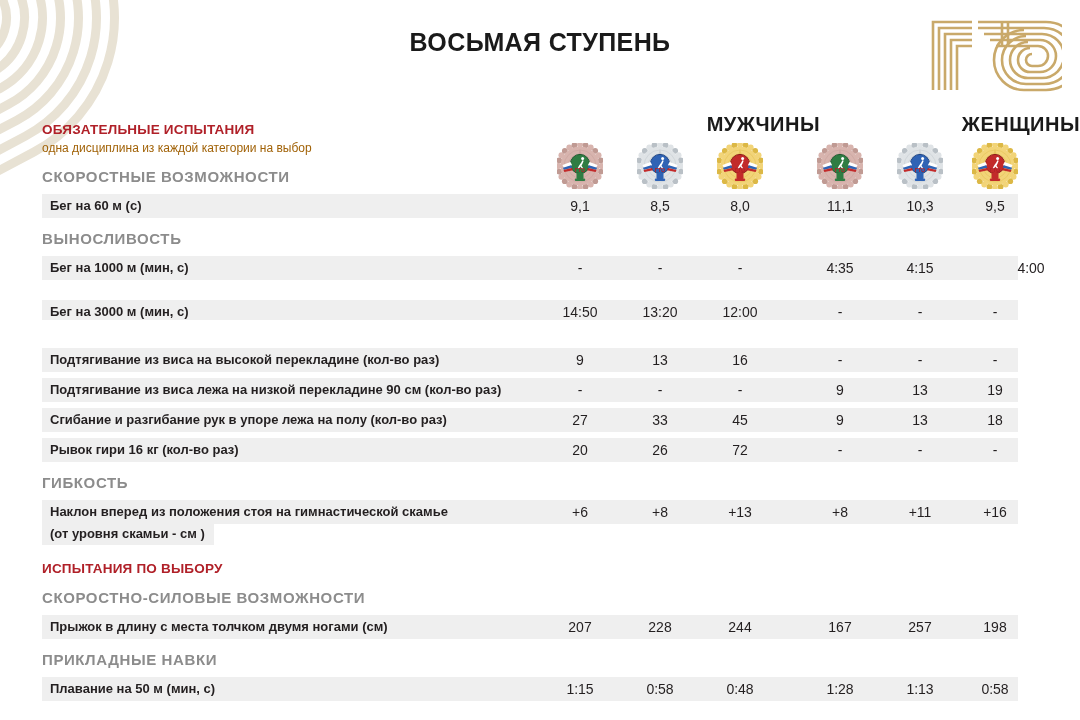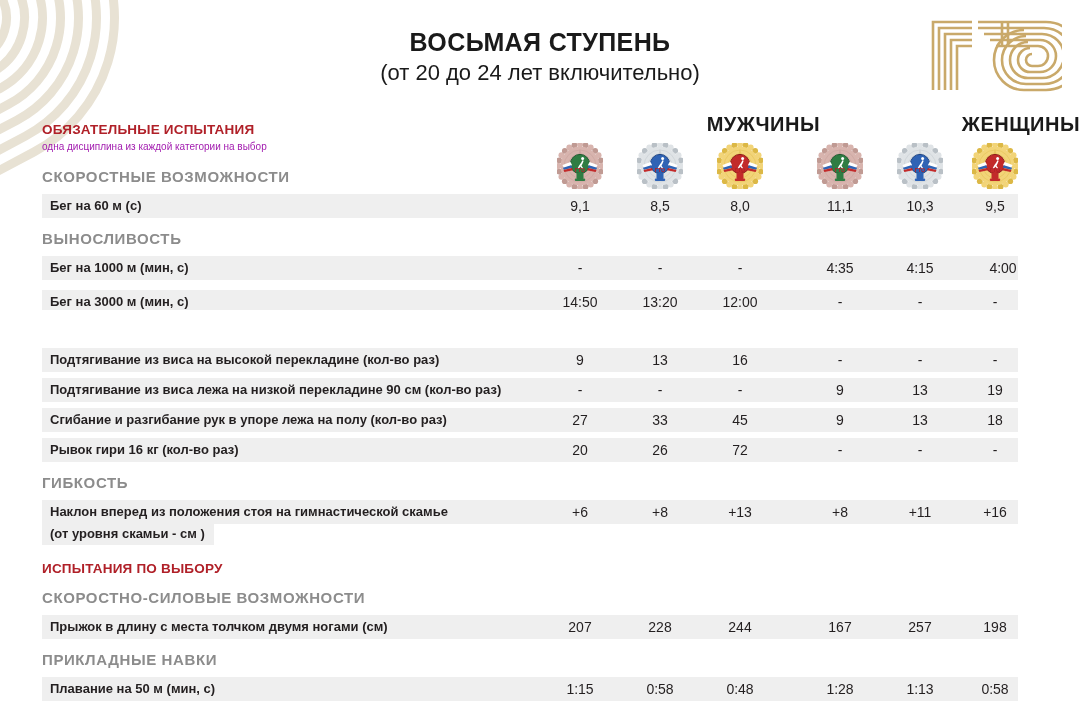--- a/index.html
+++ b/index.html
@@ -63,21 +63,21 @@
     font-size:15px;font-weight:bold;color:#8c8c8c;letter-spacing:.6px;
     text-transform:uppercase;white-space:nowrap;
   }
 
   
   .red-head{
     font-size:13.5px;font-weight:bold;color:#b02028;letter-spacing:.2px;
     text-transform:uppercase;white-space:nowrap;
   }
   .red-sub{
-    font-size:10px;font-weight:normal;color:#a21caf;letter-spacing:0;
+    font-size:12px;font-weight:normal;color:#a16207;letter-spacing:0;
     white-space:nowrap;
   }
 
   
   .band{background:#efefef;}
   .drow{
     height:24px;line-height:24px;
   }
   .drow.tall{height:44px;}
 
@@ -135,21 +135,20 @@
       <path d="M64 28 L114 28 A 12 12 0 0 1 114 60 L104 60 A 12 12 0 0 1 104 36"></path>
       <path d="M70 34 L112 34 A 6 6 0 0 1 112 54 L106 54 A 6 6 0 0 1 106 42"></path>
       <path d="M76 10 L76 34"></path>
       <path d="M82 10 L82 34"></path>
     </g>
   </svg>
 </div>
 
 <div class="title-block">
   <div class="title-main">ВОСЬМАЯ СТУПЕНЬ</div>
-  <div class="title-sub">(от 20 до 24 лет включительно)</div>
 </div>
 
 <div class="gender-row">
   <div class="gender men">МУЖЧИНЫ</div>
   <div class="gender women">ЖЕНЩИНЫ</div>
 </div>
 
 <div class="medals" id="medal-row">
     <div class="medal" style="left: 557px;">
       <svg width="46" height="46" viewBox="0 0 46 46" aria-hidden="true">
@@ -449,23 +448,23 @@
       <div class="cell" style="left: 916px;">9,5</div>
     </div>
     <div class="row sec-head" style="top: 230px;">ВЫНОСЛИВОСТЬ</div>
     <div class="row drow band" style="height: 24px; top: 256px;">
       <div class="label">Бег на 1000 м (мин, с)</div>
       <div class="cell" style="left: 501px;">-</div>
       <div class="cell" style="left: 581px;">-</div>
       <div class="cell" style="left: 661px;">-</div>
       <div class="cell" style="left: 761px;">4:35</div>
       <div class="cell" style="left: 841px;">4:15</div>
-      <div class="cell" style="left: 924px;">4:00</div>
-    </div>
-    <div class="row drow band" style="height: 20px; top: 290px;">
+      <div class="cell" style="left: 952px;">4:00</div>
+    </div>
+    <div class="row drow band" style="height: 20px; top: 300px;">
       <div class="label">Бег на 3000 м (мин, с)</div>
       <div class="cell" style="left: 501px;">14:50</div>
       <div class="cell" style="left: 581px;">13:20</div>
       <div class="cell" style="left: 661px;">12:00</div>
       <div class="cell" style="left: 761px;">-</div>
       <div class="cell" style="left: 841px;">-</div>
       <div class="cell" style="left: 916px;">-</div>
     </div>
     <div class="row drow band" style="height: 24px; top: 348px;">
       <div class="label">Подтягивание из виса на высокой перекладине (кол-во раз)</div>

